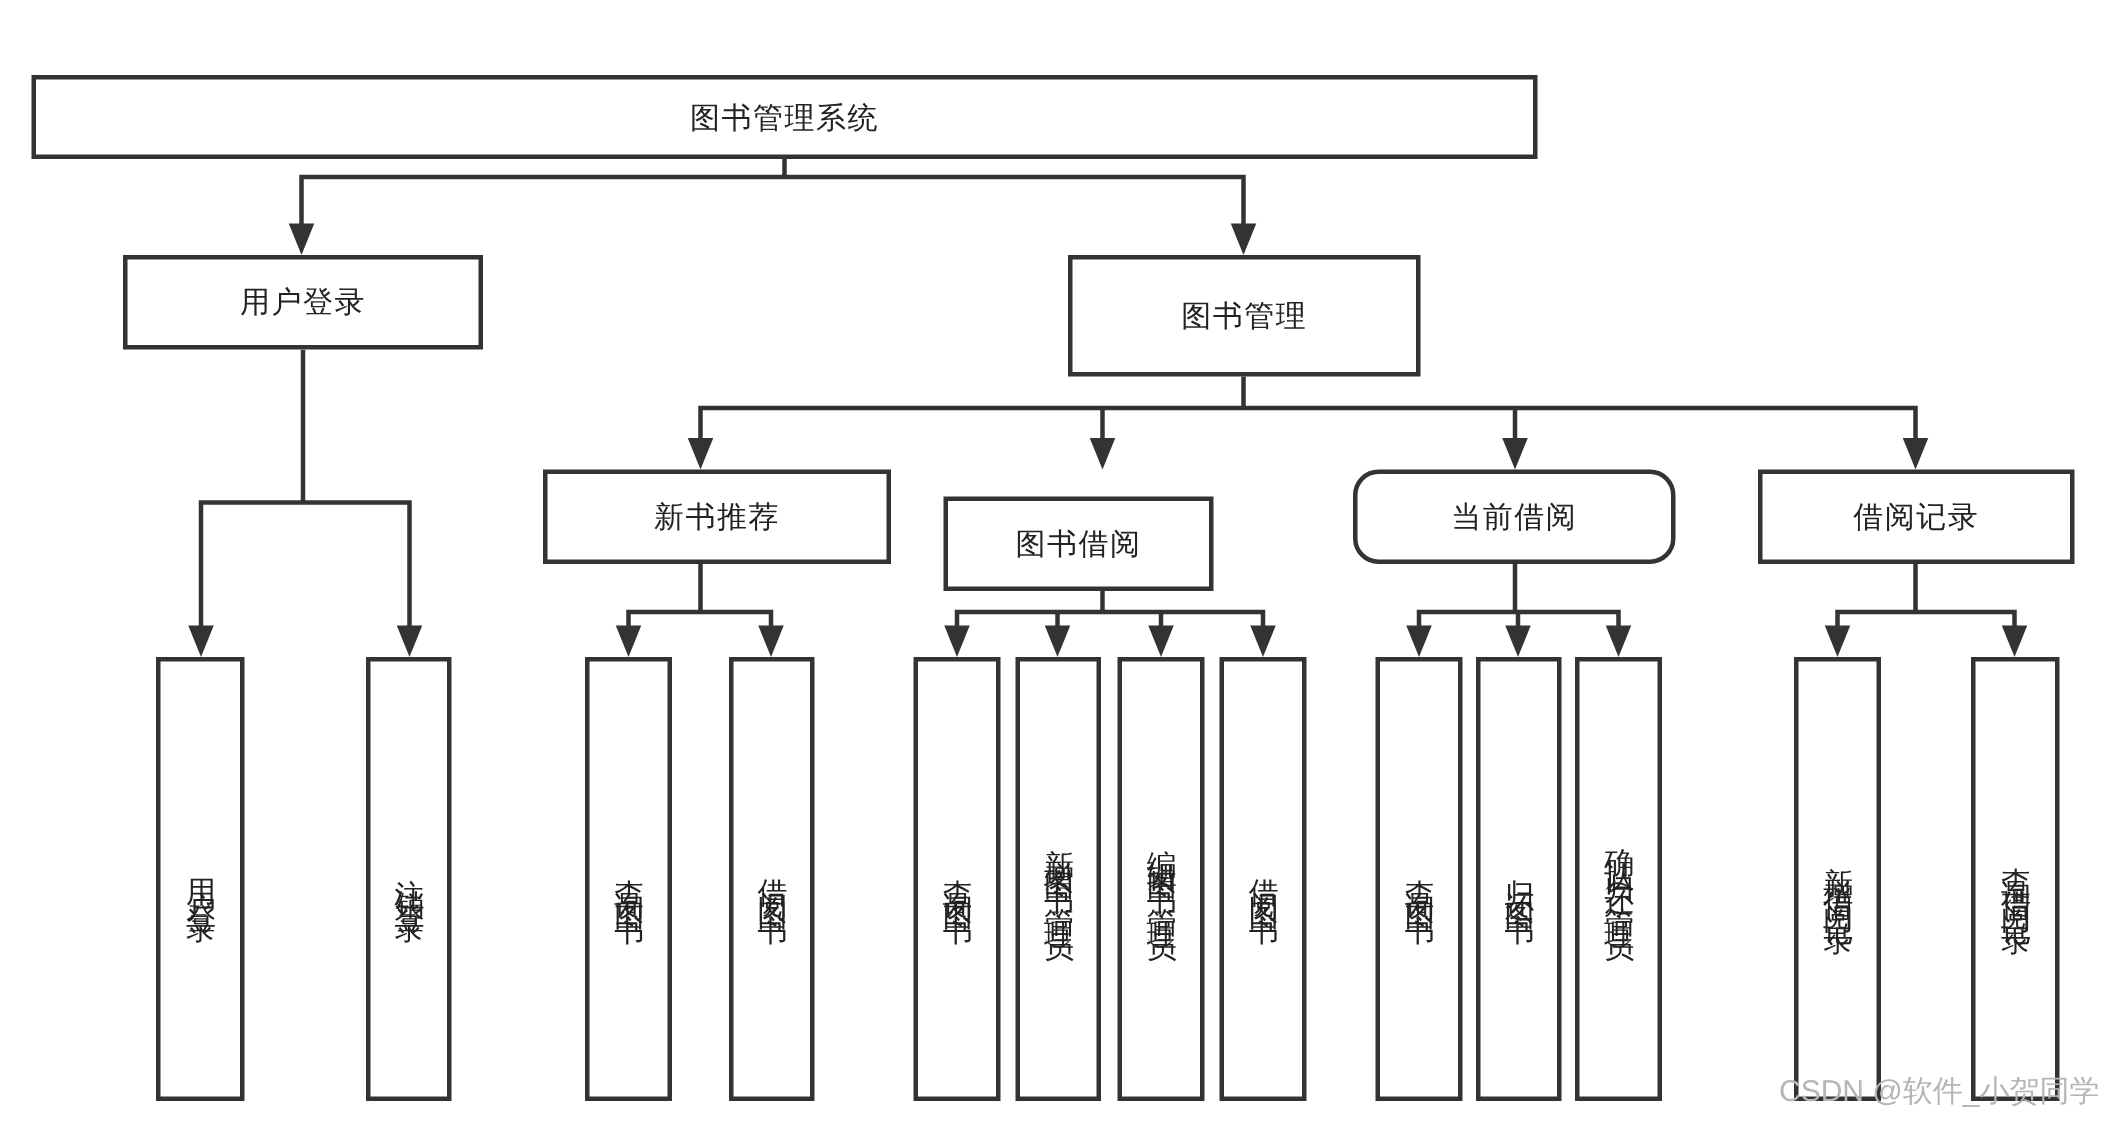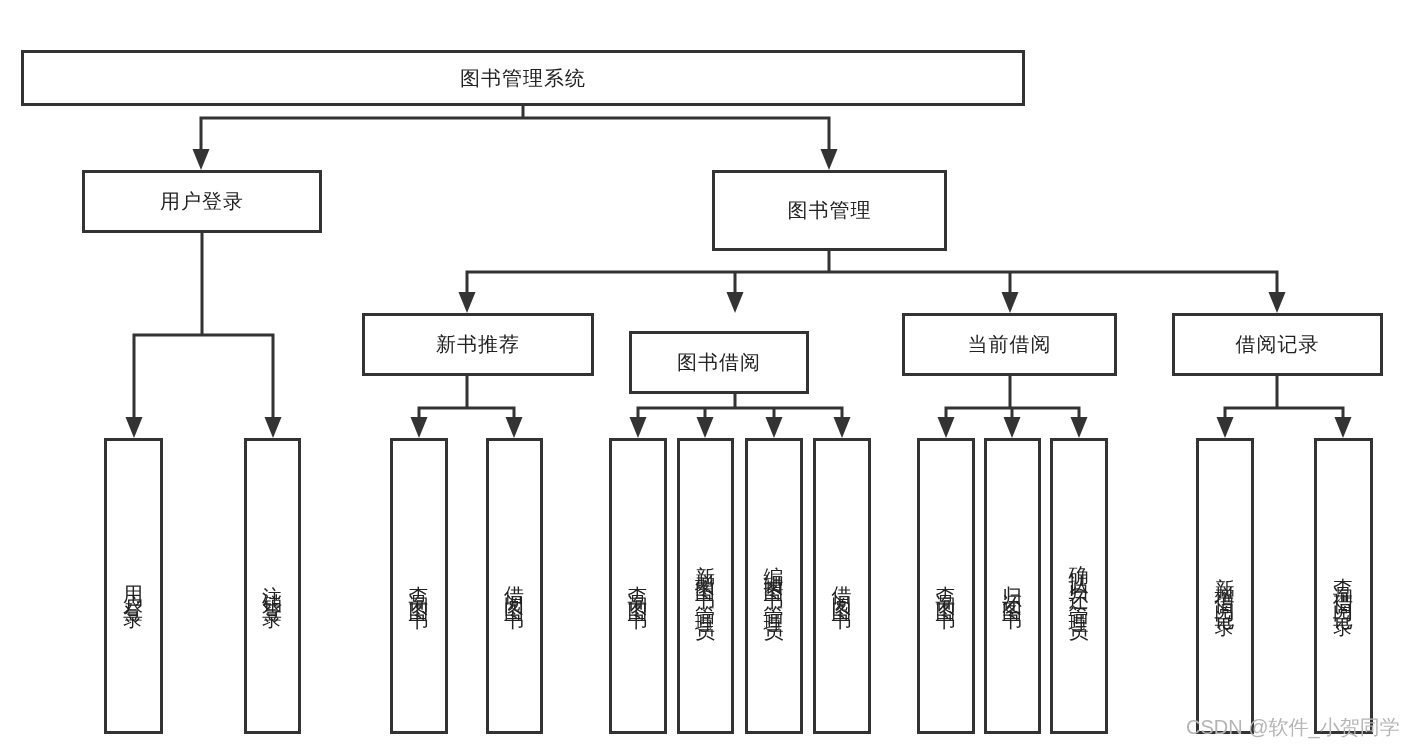--- a/index.html
+++ b/index.html
@@ -59,21 +59,21 @@
     color: #b5b5b5;
     white-space: nowrap;
     z-index: 5;
   }
   
   .n-root   { left: 21px;   top: 31px;  width: 1004px; height: 56px; margin-top: 19px; }
   .n-l2a    { left: 82px;   top: 170px; width: 240px;  height: 63px; }
   .n-l2b    { left: 712px;  top: 170px; width: 235px;  height: 81px; }
   .n-l3a    { left: 362px;  top: 313px; width: 232px;  height: 63px; }
   .n-l3b    { left: 629px;  top: 331px; width: 180px;  height: 63px; }
-  .n-l3c    { left: 902px;  top: 313px; width: 215px;  height: 63px; }
+  .n-l3c    { left: 902px;  top: 313px; width: 215px;  height: 63px; border-radius: 17px; }
   .n-l3d    { left: 1172px; top: 313px; width: 211px;  height: 63px; }
   
   .f-1  { left: 104px;  width: 59px; }
   .f-2  { left: 244px;  width: 57px; }
   .f-3  { left: 390px;  width: 58px; }
   .f-4  { left: 486px;  width: 57px; }
   .f-5  { left: 609px;  width: 58px; }
   .f-6  { left: 677px;  width: 57px; }
   .f-7  { left: 745px;  width: 58px; }
   .f-8  { left: 813px;  width: 58px; }

